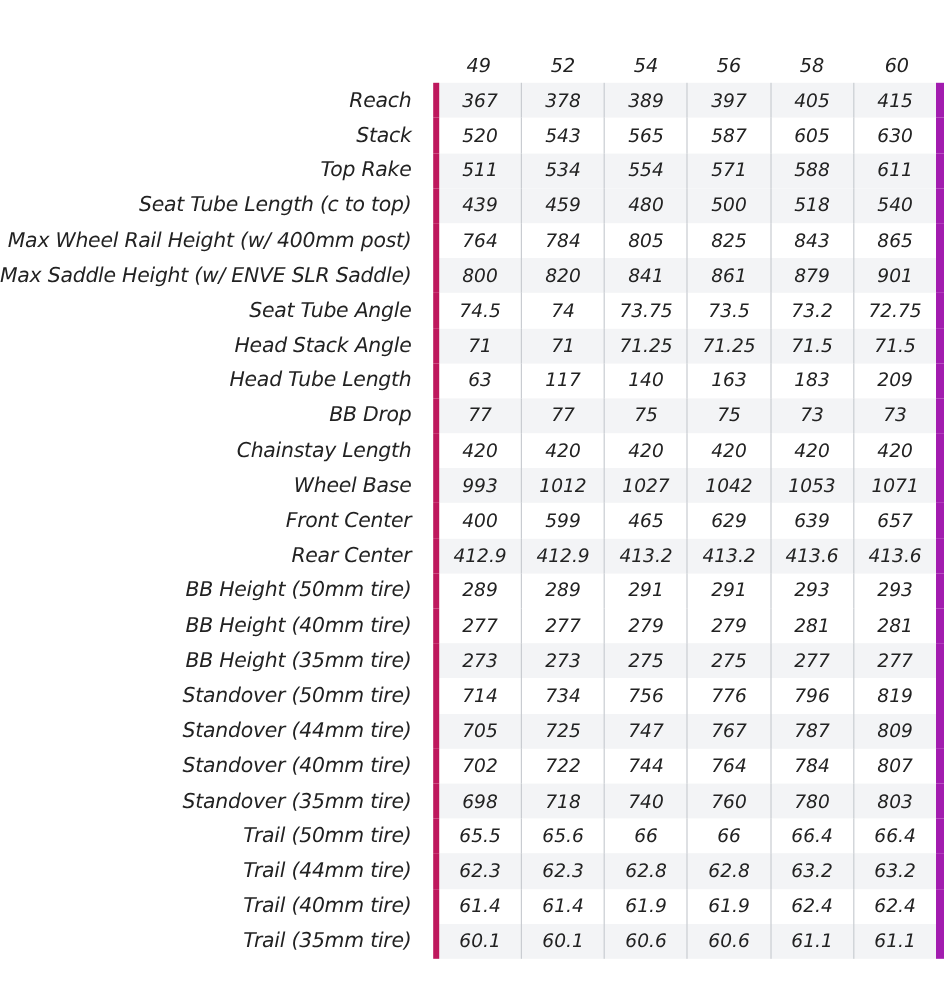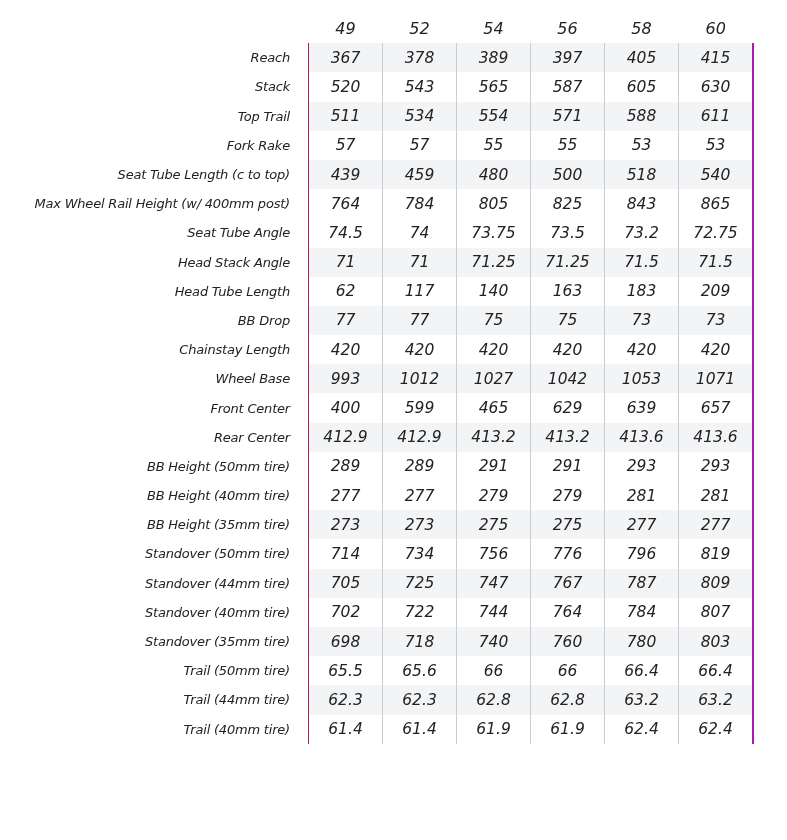--- a/index.html
+++ b/index.html
@@ -1,24 +1,24 @@
 <!DOCTYPE html>
 <html><head>
   <meta charset="utf-8">
   <style>
     html, body { margin: 0; padding: 0; background: #ffffff; }
     body { width: 787px; height: 840px; overflow: hidden; font-family: "DejaVu Sans", sans-serif; color: #222; }
     .wrap { position: absolute; left: 0; top: 14px; }
-    table { border-collapse: collapse; }
+    table { border-collapse: collapse; margin-top: 26px; }
     td, th { font-style: italic; font-weight: normal; font-size: 15.5px; height: 29.2px; padding: 0; white-space: nowrap; }
-    th.label, td.label { text-align: right; padding-right: 18px; width: 290px; letter-spacing: -0.2px; font-size: 13px; }
+    th.label, td.label { text-align: right; padding-right: 18px; width: 290px; letter-spacing: -0.2px; font-size: 17px; }
     th.size, td.val { text-align: center; width: 73px; }
     td.val { border-left: 1px solid #c9ccd1; }
-    td.val.first { border-left: 1px solid #be185d; }
-    td.val.last { border-right: 2px solid #a21caf; text-align: center; }
+    td.val.first { border-left: 5px solid #be185d; }
+    td.val.last { border-right: 7px solid #a21caf; text-align: center; }
     tr.shade td.val { background: #f3f4f6; }
     th.size { font-size: 16px; }
   </style>
 </head>
 <body>
 
 <div class="wrap">
   <table>
     <thead>
       <tr id="header-row">
@@ -44,76 +44,76 @@
         <tr>
           <td class="label">Stack</td>
           <td class="val first">520</td>
           <td class="val">543</td>
           <td class="val">565</td>
           <td class="val">587</td>
           <td class="val">605</td>
           <td class="val last">630</td>
         </tr>
         <tr class="shade">
-          <td class="label">Top Trail</td>
+          <td class="label">Top Rake</td>
           <td class="val first">511</td>
           <td class="val">534</td>
           <td class="val">554</td>
           <td class="val">571</td>
           <td class="val">588</td>
           <td class="val last">611</td>
-        </tr>
-        <tr>
-          <td class="label">Fork Rake</td>
-          <td class="val first">57</td>
-          <td class="val">57</td>
-          <td class="val">55</td>
-          <td class="val">55</td>
-          <td class="val">53</td>
-          <td class="val last">53</td>
         </tr>
         <tr class="shade">
           <td class="label">Seat Tube Length (c to top)</td>
           <td class="val first">439</td>
           <td class="val">459</td>
           <td class="val">480</td>
           <td class="val">500</td>
           <td class="val">518</td>
           <td class="val last">540</td>
         </tr>
         <tr>
           <td class="label">Max Wheel Rail Height (w/ 400mm post)</td>
           <td class="val first">764</td>
           <td class="val">784</td>
           <td class="val">805</td>
           <td class="val">825</td>
           <td class="val">843</td>
           <td class="val last">865</td>
         </tr>
+        <tr class="shade">
+          <td class="label">Max Saddle Height (w/ ENVE SLR Saddle)</td>
+          <td class="val first">800</td>
+          <td class="val">820</td>
+          <td class="val">841</td>
+          <td class="val">861</td>
+          <td class="val">879</td>
+          <td class="val last">901</td>
+        </tr>
         <tr>
           <td class="label">Seat Tube Angle</td>
           <td class="val first">74.5</td>
           <td class="val">74</td>
           <td class="val">73.75</td>
           <td class="val">73.5</td>
           <td class="val">73.2</td>
           <td class="val last">72.75</td>
         </tr>
         <tr class="shade">
           <td class="label">Head Stack Angle</td>
           <td class="val first">71</td>
           <td class="val">71</td>
           <td class="val">71.25</td>
           <td class="val">71.25</td>
           <td class="val">71.5</td>
           <td class="val last">71.5</td>
         </tr>
         <tr>
           <td class="label">Head Tube Length</td>
-          <td class="val first">62</td>
+          <td class="val first">63</td>
           <td class="val">117</td>
           <td class="val">140</td>
           <td class="val">163</td>
           <td class="val">183</td>
           <td class="val last">209</td>
         </tr>
         <tr class="shade">
           <td class="label">BB Drop</td>
           <td class="val first">77</td>
           <td class="val">77</td>
@@ -241,15 +241,24 @@
         </tr>
         <tr>
           <td class="label">Trail (40mm tire)</td>
           <td class="val first">61.4</td>
           <td class="val">61.4</td>
           <td class="val">61.9</td>
           <td class="val">61.9</td>
           <td class="val">62.4</td>
           <td class="val last">62.4</td>
         </tr>
+        <tr class="shade">
+          <td class="label">Trail (35mm tire)</td>
+          <td class="val first">60.1</td>
+          <td class="val">60.1</td>
+          <td class="val">60.6</td>
+          <td class="val">60.6</td>
+          <td class="val">61.1</td>
+          <td class="val last">61.1</td>
+        </tr>
       </tbody>
   </table>
 </div>
 
 </body></html>

